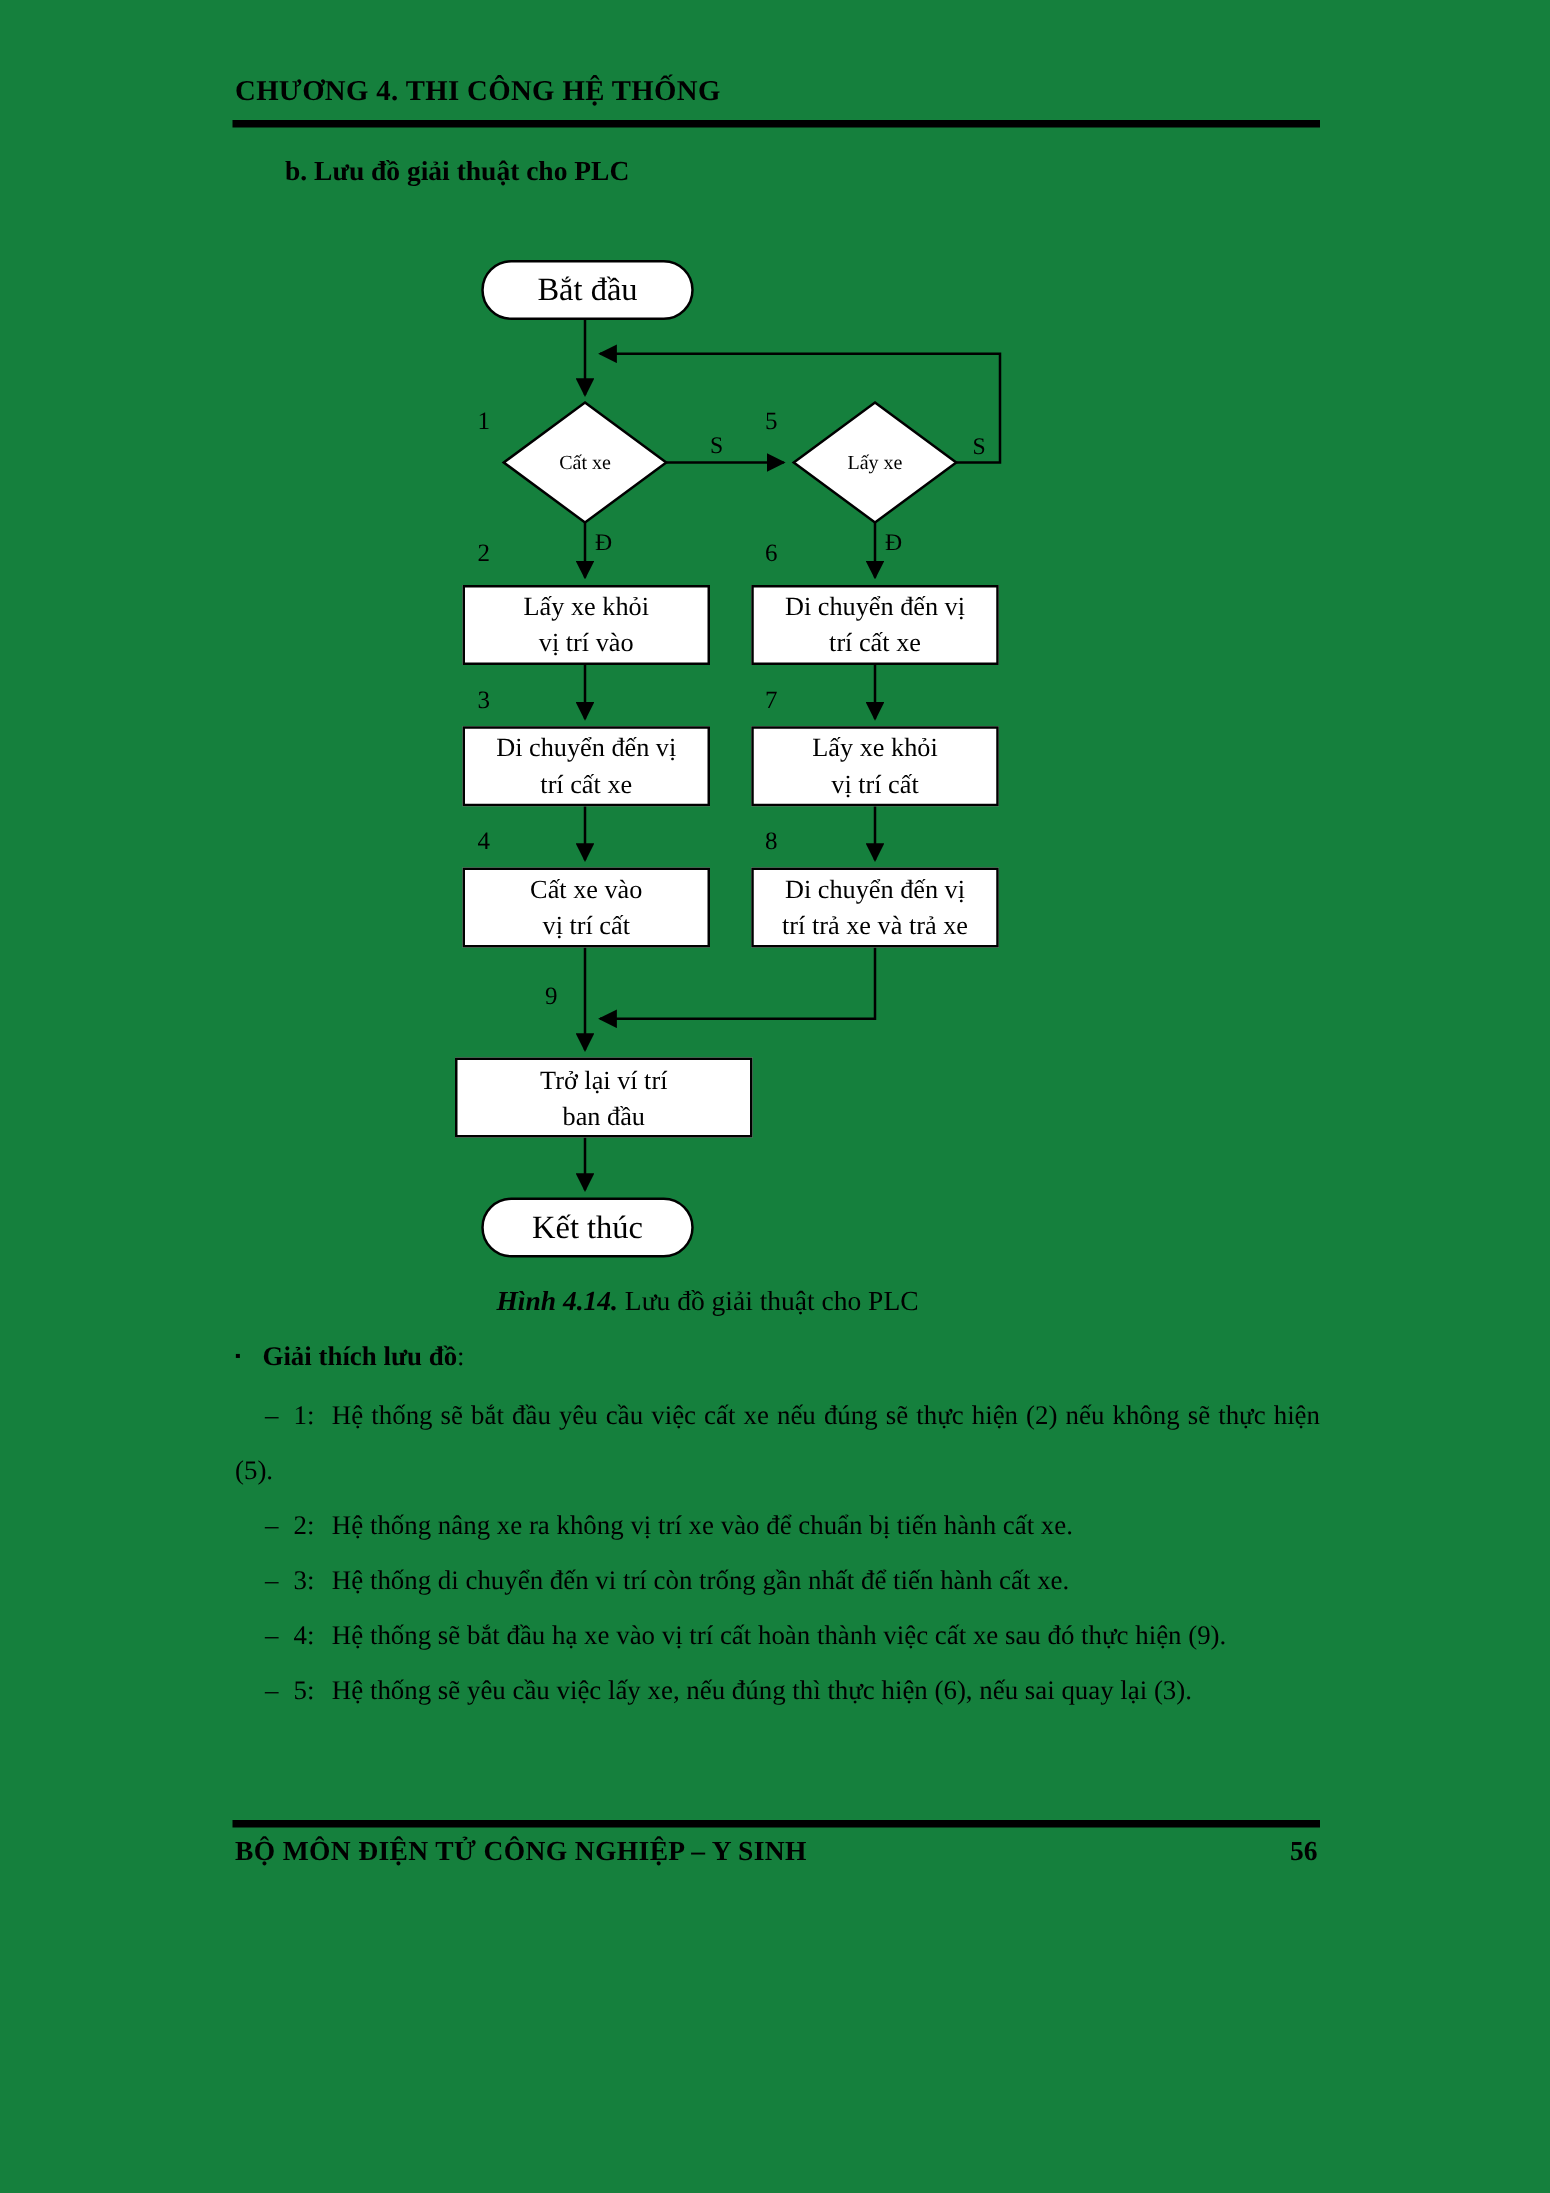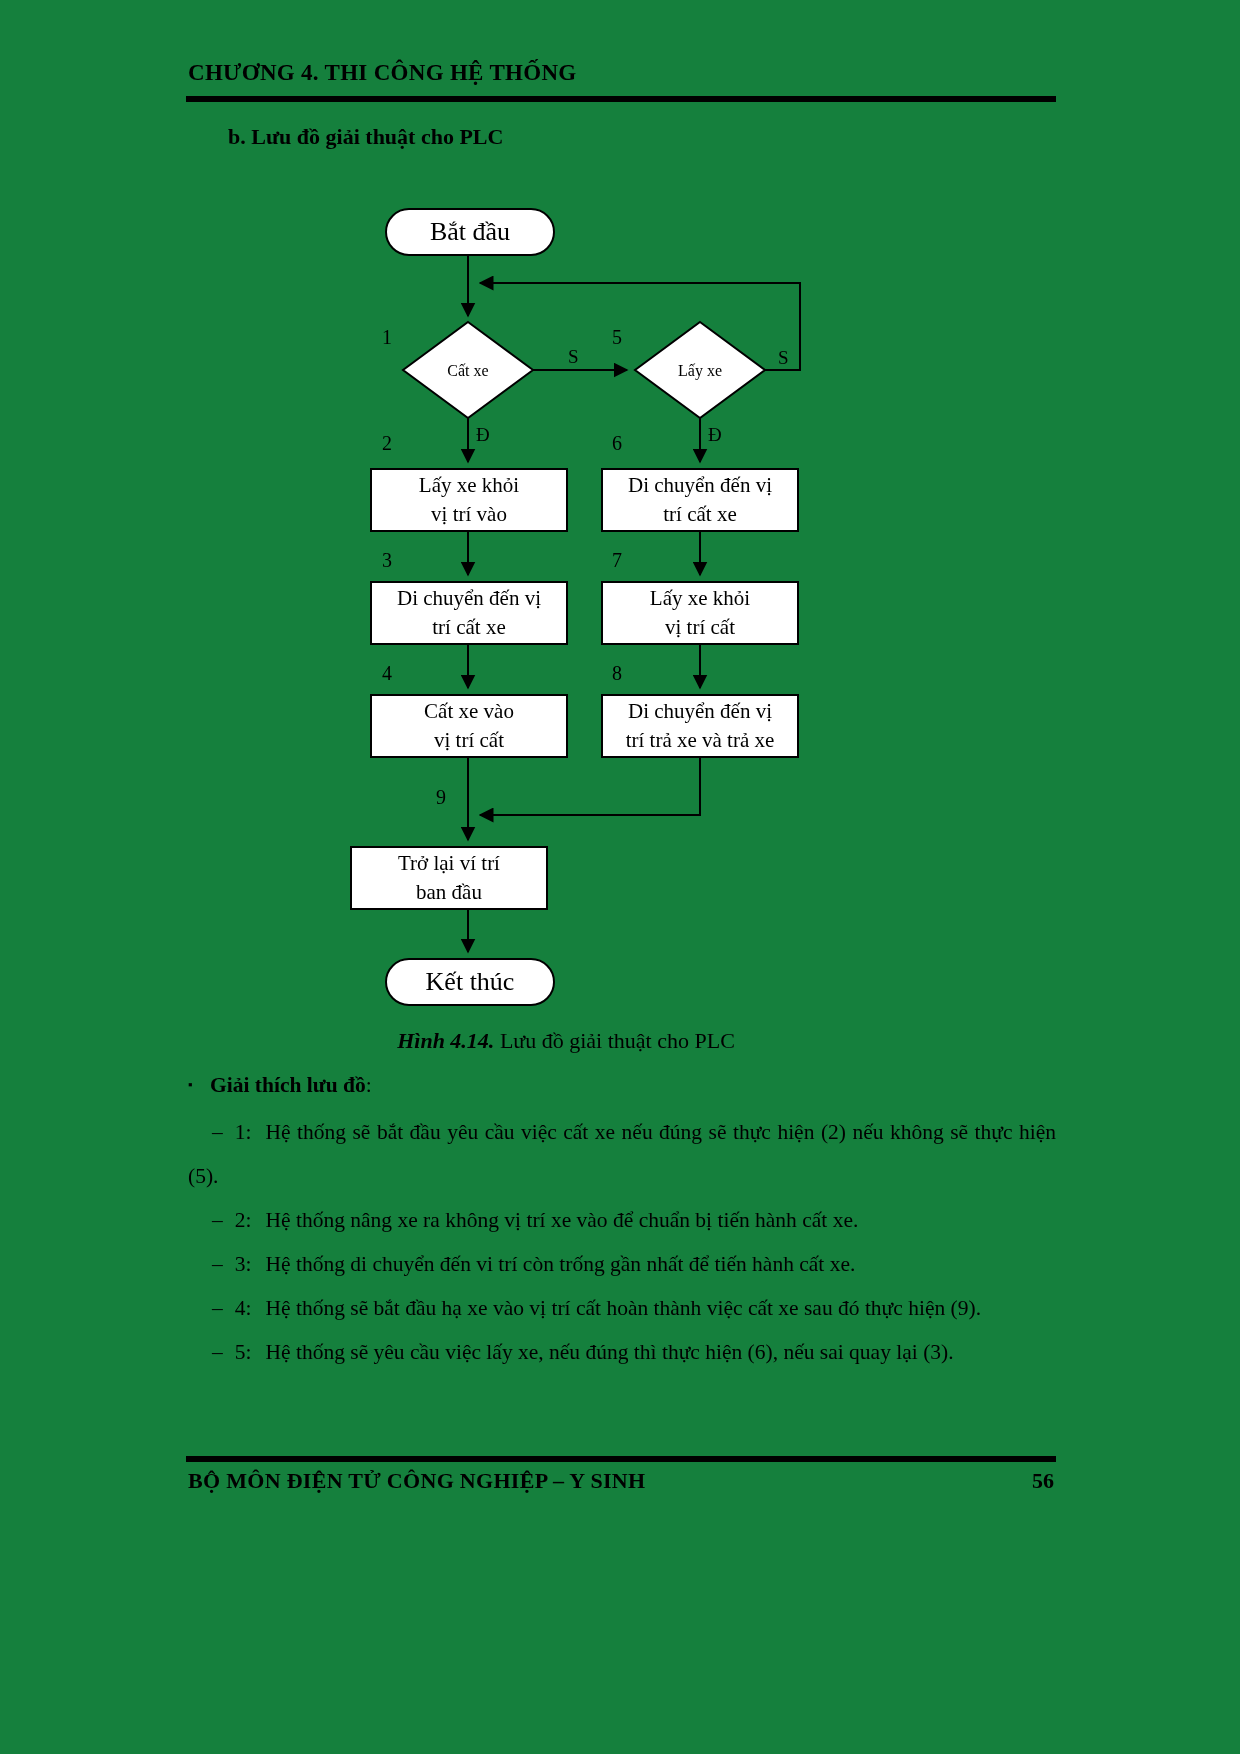--- a/index.html
+++ b/index.html
@@ -132,21 +132,21 @@
       <span>trí cất xe</span>
     </div>
     <div class="node process" style="left:601px; top:581px; width:198px; height:64px;">
       <span>Lấy xe khỏi</span>
       <span>vị trí cất</span>
     </div>
     <div class="node process" style="left:601px; top:694px; width:198px; height:64px;">
       <span>Di chuyển đến vị</span>
       <span>trí trả xe và trả xe</span>
     </div>
-    <div class="node process" style="left:350px; top:846px; width:198px; height:64px;">
+    <div class="node process" style="left:364px; top:846px; width:238px; height:64px;justify-content:flex-end;">
       <span>Trở lại ví trí</span>
       <span>ban đầu</span>
     </div>
 
     <span class="fnum" style="left:382px; top:326px;">1</span>
     <span class="fnum" style="left:612px; top:326px;">5</span>
     <span class="fnum" style="left:382px; top:432px;">2</span>
     <span class="fnum" style="left:612px; top:432px;">6</span>
     <span class="fnum" style="left:382px; top:549px;">3</span>
     <span class="fnum" style="left:612px; top:549px;">7</span>

